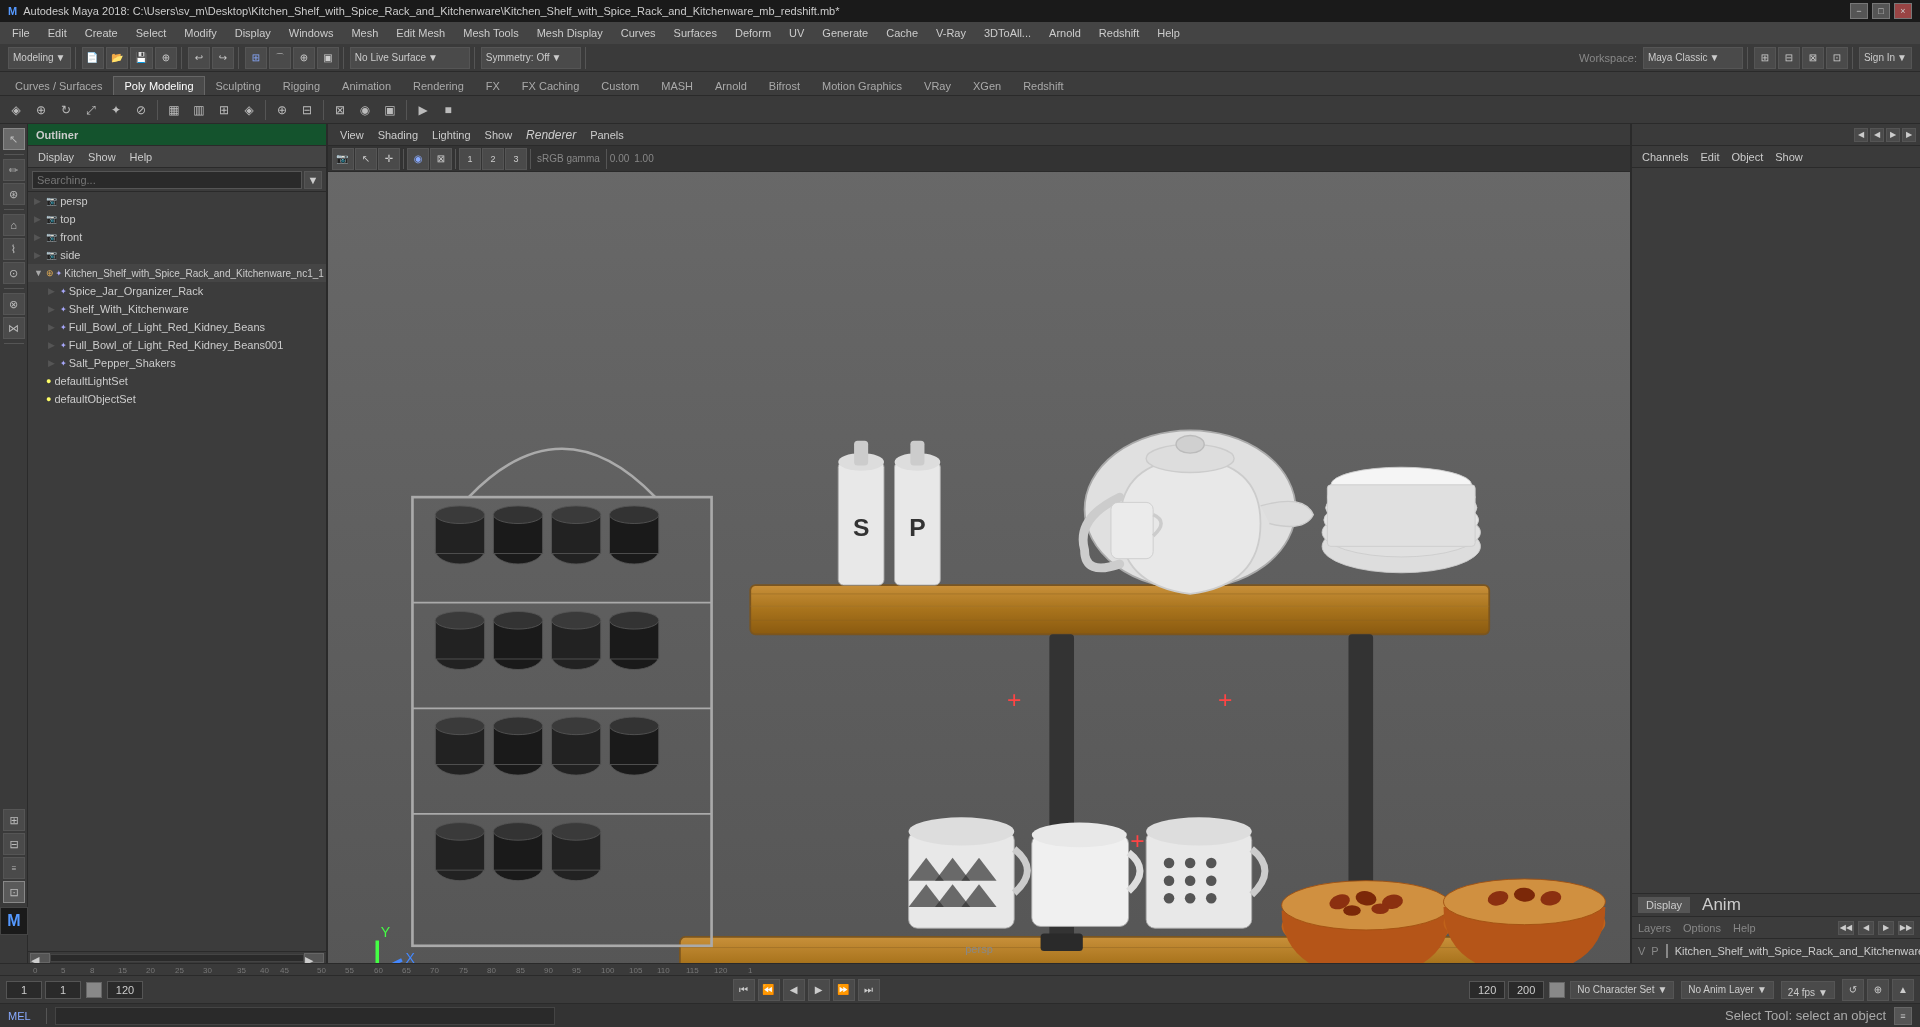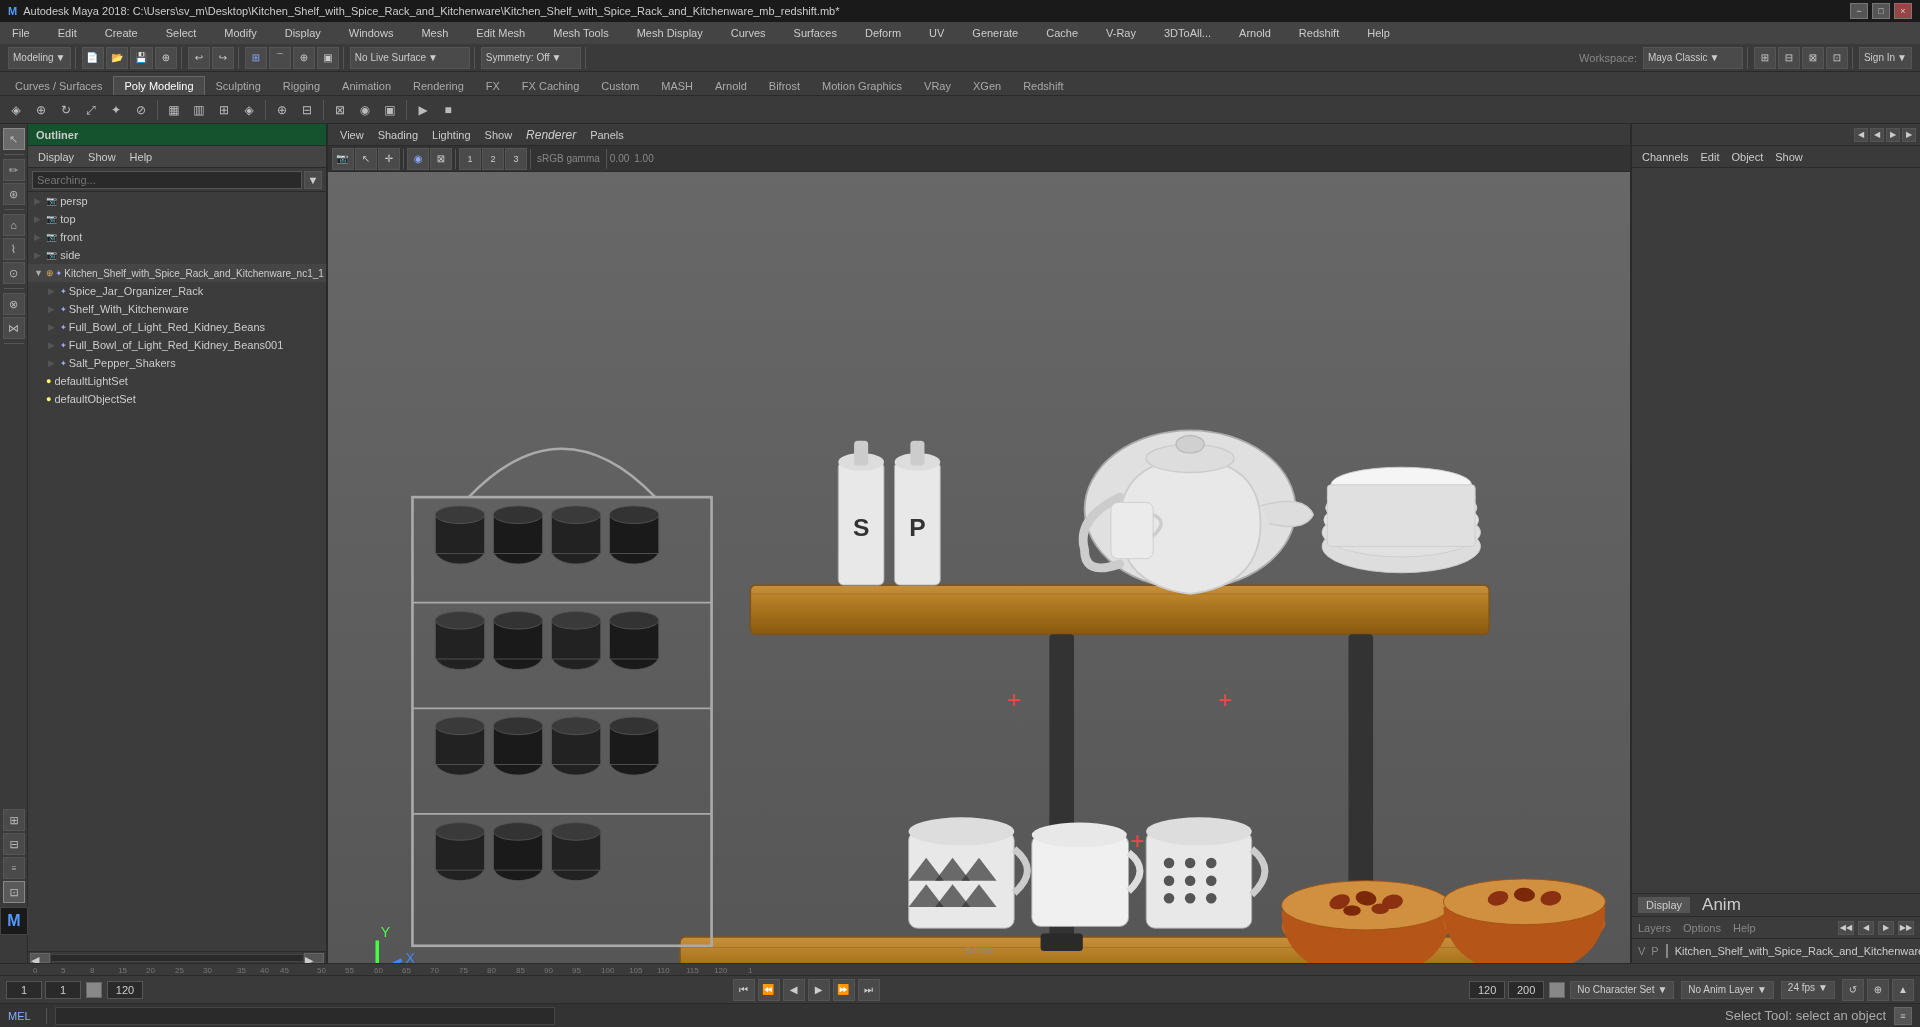--- a/index.html
+++ b/index.html
@@ -4,21 +4,21 @@
   <style>
     * { margin: 0; padding: 0; box-sizing: border-box; }
     body { width: 1920px; height: 1027px; background: #3c3c3c; font-family: 'Segoe UI', Arial, sans-serif; font-size: 11px; color: #cccccc; overflow: hidden; }
 
     
     #title-bar { width: 100%; height: 22px; background: #1a1a1a; display: flex; align-items: center; justify-content: space-between; padding: 0 8px; }
     #title-bar .window-controls { display: flex; gap: 4px; }
     #title-bar .win-btn { width: 18px; height: 16px; background: #555; border: 1px solid #777; color: #ccc; font-size: 9px; display: flex; align-items: center; justify-content: center; cursor: pointer; }
 
     
-    #menu-bar { width: 100%; height: 22px; background: #444; display: flex; align-items: center; padding: 0 4px; gap: 12px; }
+    #menu-bar { width: 100%; height: 22px; background: #444; display: flex; align-items: center; padding: 0 4px; gap: 2px; }
     #menu-bar .menu-item { padding: 2px 8px; color: #ccc; font-size: 11px; cursor: pointer; }
 
     
     #toolbar1 { width: 100%; height: 28px; background: #3a3a3a; display: flex; align-items: center; padding: 0 4px; gap: 2px; border-bottom: 1px solid #2a2a2a; }
     .toolbar-group { display: flex; align-items: center; gap: 2px; padding: 0 4px; border-right: 1px solid #555; }
     .toolbar-group:last-child { border-right: none; }
     .tb-btn { height: 22px; min-width: 22px; background: #4a4a4a; border: 1px solid #555; color: #ccc; font-size: 10px; cursor: pointer; display: flex; align-items: center; justify-content: center; padding: 0 4px; }
     .tb-dropdown { height: 22px; background: #4a4a4a; border: 1px solid #555; color: #ccc; font-size: 10px; padding: 0 4px; display: flex; align-items: center; gap: 2px; cursor: pointer; }
 
     
@@ -716,21 +716,21 @@
     <div style="height:18px;background:#4a4a4a;border:1px solid #555;color:#ccc;font-size:10px;padding:0 6px;display:flex;align-items:center;cursor:pointer;">
       <span>No Character Set</span>
       <span style="margin-left:3px;">▼</span>
     </div>
 
     <div style="height:18px;background:#4a4a4a;border:1px solid #555;color:#ccc;font-size:10px;padding:0 6px;display:flex;align-items:center;cursor:pointer;margin-left:4px;">
       <span>No Anim Layer</span>
       <span style="margin-left:3px;">▼</span>
     </div>
 
-    <div style="height:18px;background:#4a4a4a;border:1px solid #555;color:#ccc;font-size:10px;padding:0 6px;display:flex;align-items:flex-start;cursor:pointer;margin-left:4px;">
+    <div style="height:18px;background:#4a4a4a;border:1px solid #555;color:#ccc;font-size:10px;padding:0 6px;display:flex;align-items:flex-end;cursor:pointer;margin-left:4px;">
       <span>24 fps</span>
       <span style="margin-left:3px;">▼</span>
     </div>
 
     <div class="pb-btn" style="width:22px;height:22px;background:#4a4a4a;border:1px solid #555;color:#ccc;font-size:10px;cursor:pointer;display:flex;align-items:center;justify-content:center;margin-left:4px;">↺</div>
     <div class="pb-btn" style="width:22px;height:22px;background:#4a4a4a;border:1px solid #555;color:#ccc;font-size:10px;cursor:pointer;display:flex;align-items:center;justify-content:center;">⊕</div>
     <div class="pb-btn" style="width:22px;height:22px;background:#4a4a4a;border:1px solid #555;color:#ccc;font-size:10px;cursor:pointer;display:flex;align-items:center;justify-content:center;">▲</div>
   </div>
 
   <div id="status-bar" style="height:24px;background:#333;display:flex;align-items:center;padding:0 8px;gap:8px;border-top:1px solid #2a2a2a;">

